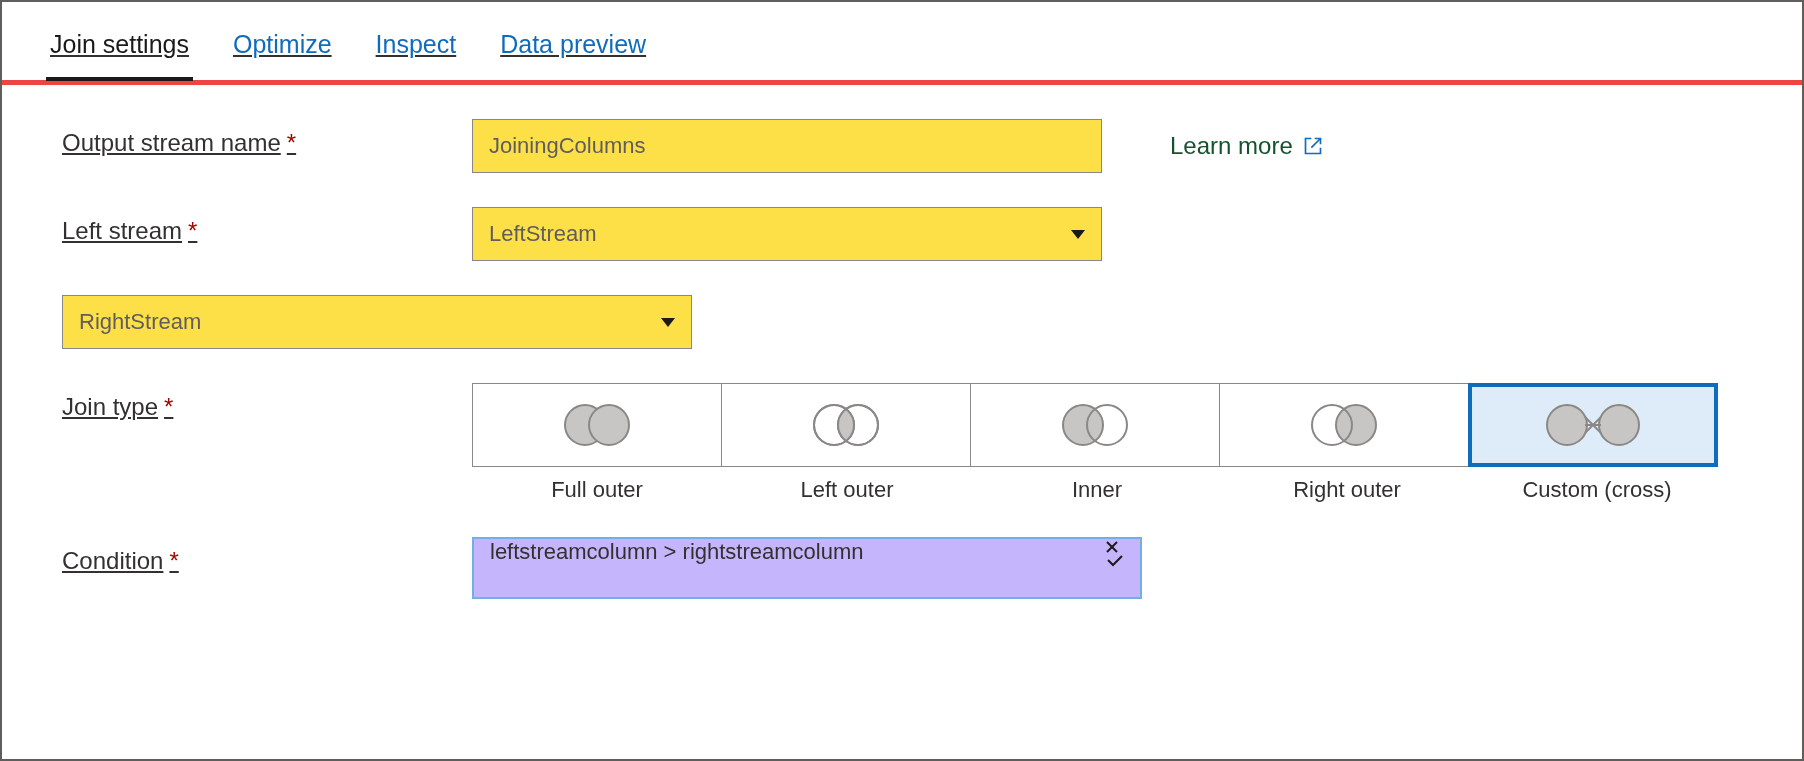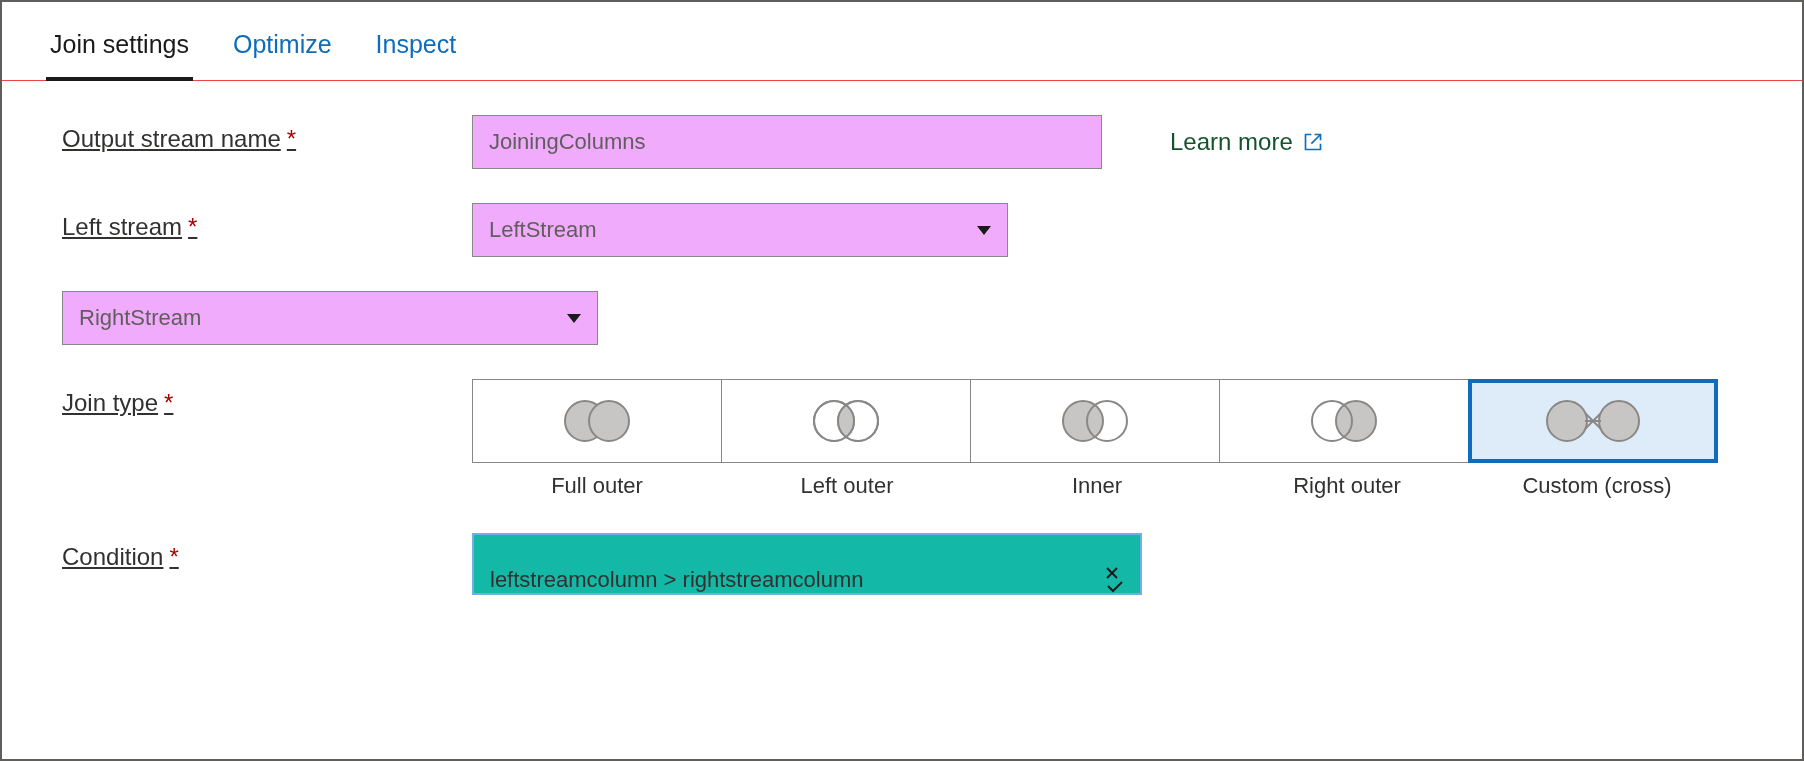--- a/index.html
+++ b/index.html
@@ -10,21 +10,22 @@
     color: #323130;
     border: 2px solid #605e5c;
     width: 1804px;
     height: 761px;
     padding: 16px 0 0 0;
   }
   .tabs {
     display: flex;
     gap: 36px;
     padding: 0 44px;
-    border-bottom: 1px solid #ef4444;
+    border-bottom: 5px solid #ef4444;
+    text-decoration: underline;
   }
   .tab {
     font-size: 25px;
     padding: 12px 4px 18px 4px;
     color: #0f6cbd;
     cursor: pointer;
   }
   .tab.active {
     color: #1a1a1a;
     font-weight: 500;
@@ -49,28 +50,28 @@
   .req { color: #a80000; margin-left: 6px; }
   .field-area {
     flex: 1;
     display: flex;
     align-items: center;
     gap: 28px;
   }
   input.text, .select {
     height: 54px;
     border: 1px solid #8a8886;
-    background: #f0abfc;
+    background: #fde047;
     font-size: 22px;
     color: #605e5c;
     padding: 0 16px;
   }
   input.text { width: 630px; }
   .select {
-    width: 536px;
+    width: 630px;
     display: flex;
     align-items: center;
     justify-content: space-between;
     cursor: pointer;
   }
   .caret {
     width: 0; height: 0;
     border-left: 7px solid transparent;
     border-right: 7px solid transparent;
     border-top: 9px solid #1a1a1a;
@@ -102,39 +103,40 @@
   }
   .join-group { display: flex; flex-direction: column; }
   .join-row { display: flex; }
   .join-captions { display: flex; }
   .join-caption { width: 250px; text-align: center; font-size: 22px; padding-top: 10px; }
 
   .cond-input {
     width: 670px;
     height: 62px;
     border: 2px solid #71afe5;
-    background: #14b8a6;
+    background: #c4b5fd;
     font-size: 22px;
     color: #323130;
     padding: 0 16px;
     display: flex;
-    align-items: flex-end;
+    align-items: flex-start;
     justify-content: space-between;
   }
   .cond-icon { font-size: 18px; color: #323130; line-height: 1; }
 
   svg { display: block; }
 </style>
 </head>
 <body>
 
 <div class="tabs">
   <div class="tab active">Join settings</div>
   <div class="tab">Optimize</div>
   <div class="tab">Inspect</div>
+  <div class="tab">Data preview</div>
 </div>
 
 <div class="form">
 
   <div class="row">
     <div class="label">
       <span>Output stream name</span><span class="req">*</span>
     </div>
     <div class="field-area">
       <input class="text" value="JoiningColumns" style="">

